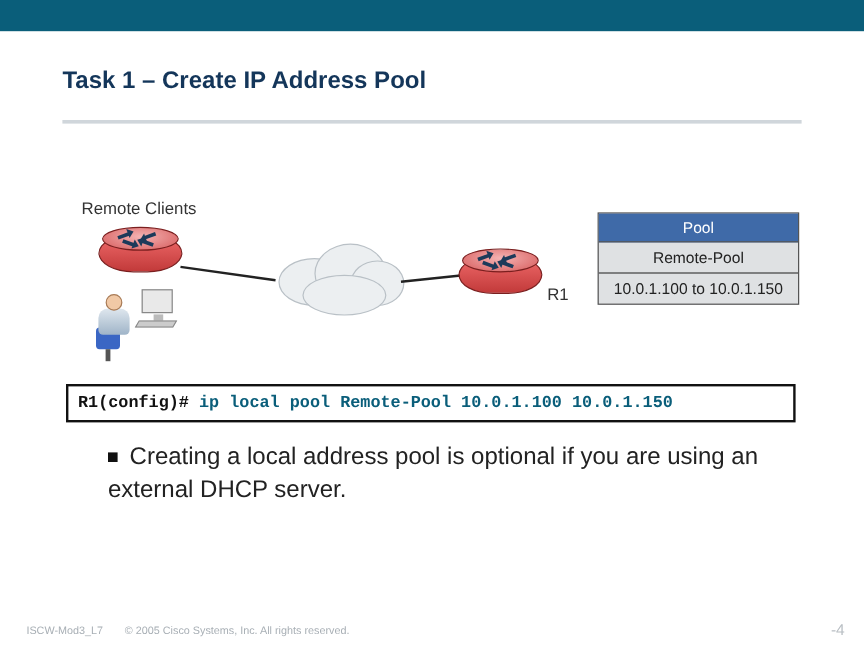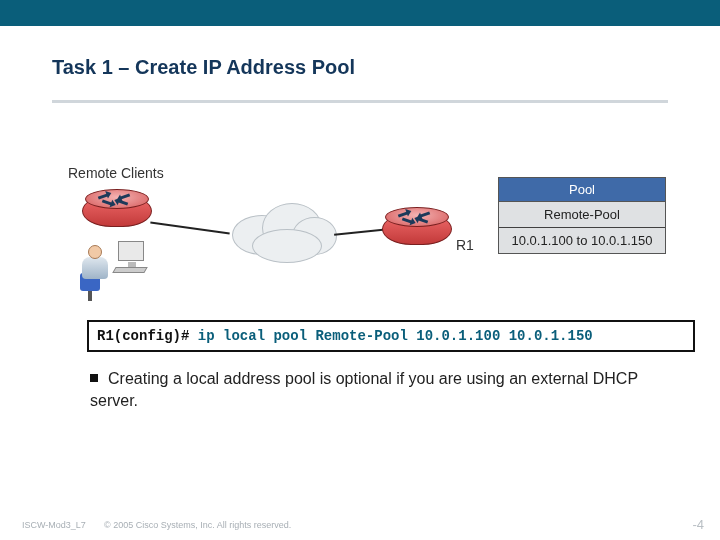--- a/index.html
+++ b/index.html
@@ -51,26 +51,26 @@
   .chair { position:absolute; left: 0px; top: 36px; width: 20px; height: 18px; background:#3a66c4; border-radius:3px; }
   .chair::after { content:""; position:absolute; left:8px; top:18px; width:4px; height:10px; background:#555; }
 
   
   .poolbox { position:absolute; left: 446px; top: 12px; width: 168px; border:1px solid #555; background:#dfe1e3; font-size: 13px; text-align:center; }
   .poolbox .hdr { background:#3f6aa8; color:#fff; padding:4px 16px; border-bottom:1px solid #555; font-size: 13px; }
   .poolbox .row { padding:5px 4px; border-bottom:1px solid #404040; color:#222; }
   .poolbox .row:last-child { border-bottom:none; }
 
   
-  .clibox { position:absolute; left: 55px; top: 320px; width: 608px; border:2px solid #111; background:#fff; font-family: "Courier New", monospace; font-size: 14px; padding: 6px 8px; margin-left: 32px; }
+  .clibox { position:absolute; left: 55px; top: 320px; width: 608px; border:2px solid #111; background:#fff; font-family: "Courier New", monospace; font-size: 14px; padding: 6px 8px; }
   .clibox .prompt { color:#111; font-weight:bold; }
   .clibox .cmd { color:#0a5e7a; font-weight:bold; }
 
   
-  .bullet { position:absolute; left: 90px; top: 368px; width: 560px; font-size: 16px; color:#222; line-height: 1.35; }
+  .bullet { position:absolute; left: 90px; top: 368px; width: 560px; font-size: 20px; color:#222; line-height: 1.35; }
   .bullet .sq { display:inline-block; width:8px; height:8px; background:#111; margin-right:10px; vertical-align: 2px; }
 
   
   .footer { position:absolute; left: 0; bottom: 0; width: 720px; height: 22px; font-size: 9px; color:#a8afb5;text-align:right; }
   .footer .left { position:absolute; left: 22px; bottom: 10px; }
   .footer .mid  { position:absolute; left: 104px; bottom: 10px; }
   .footer .page { position:absolute; right: 16px; bottom: 8px; font-size: 13px; color:#b9bfc4; }
 </style>
 </head>
 <body>

